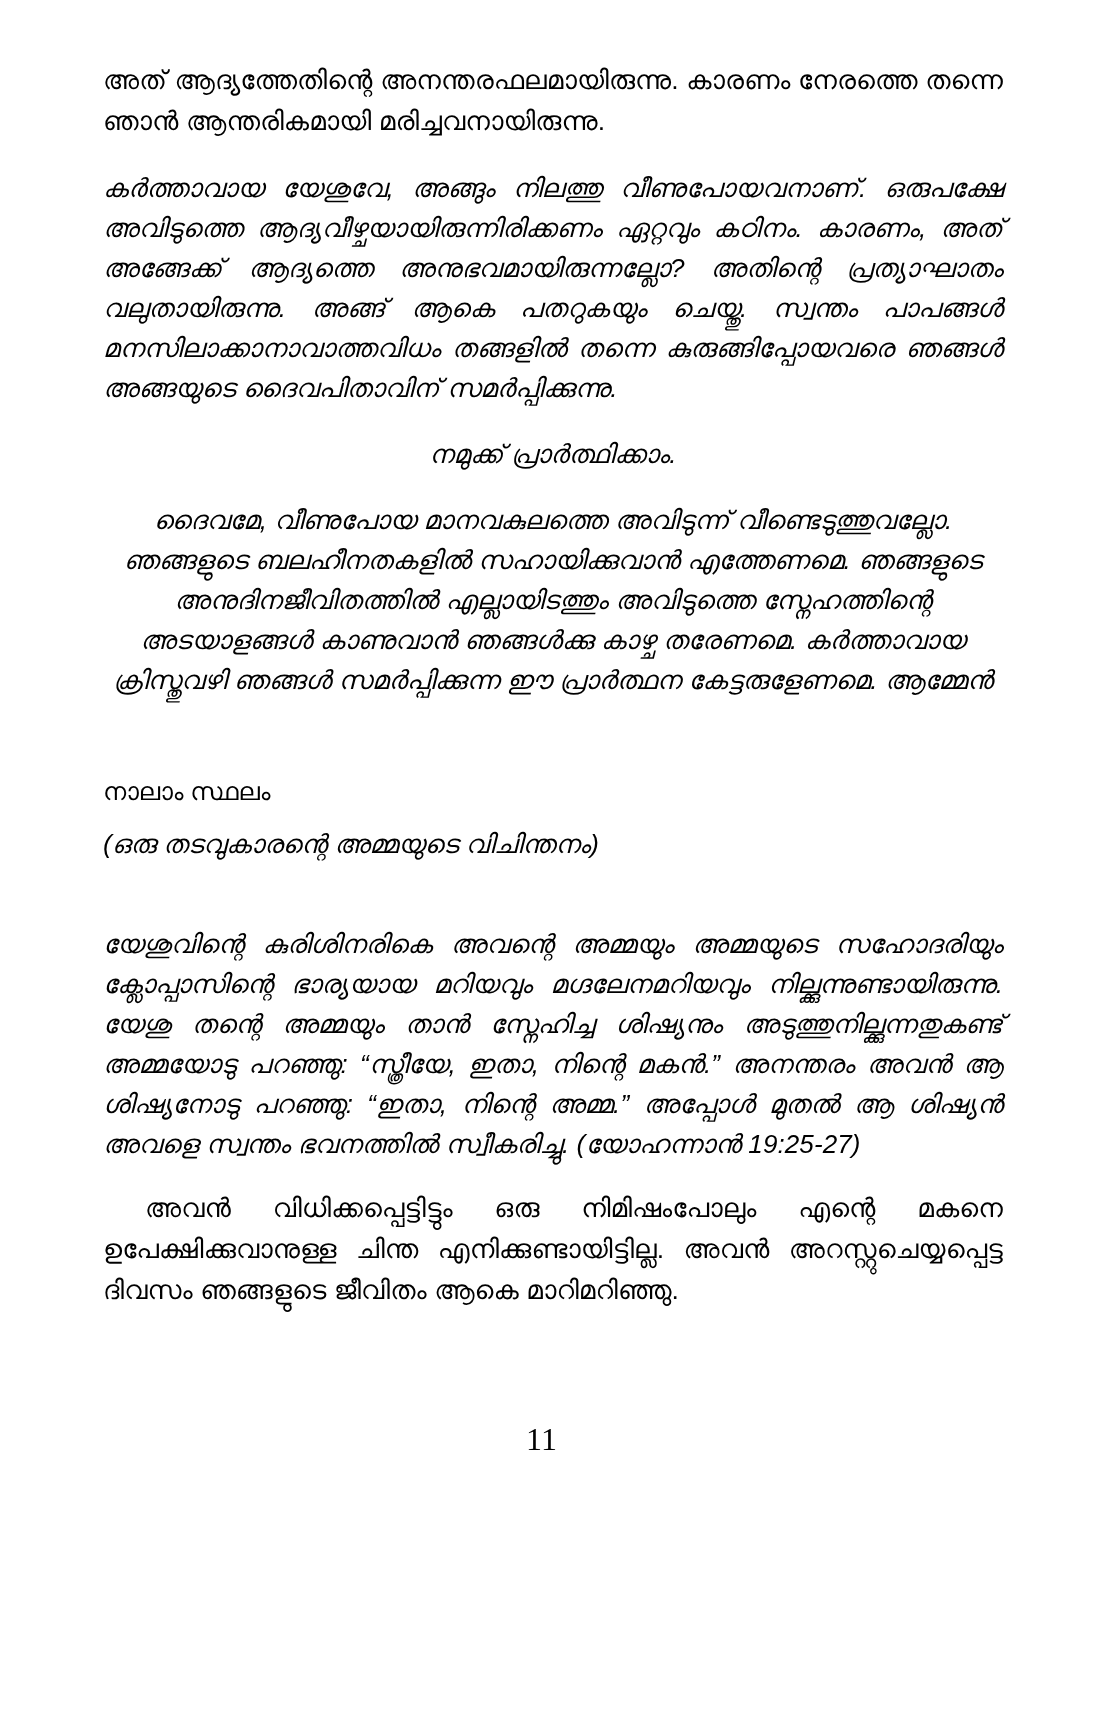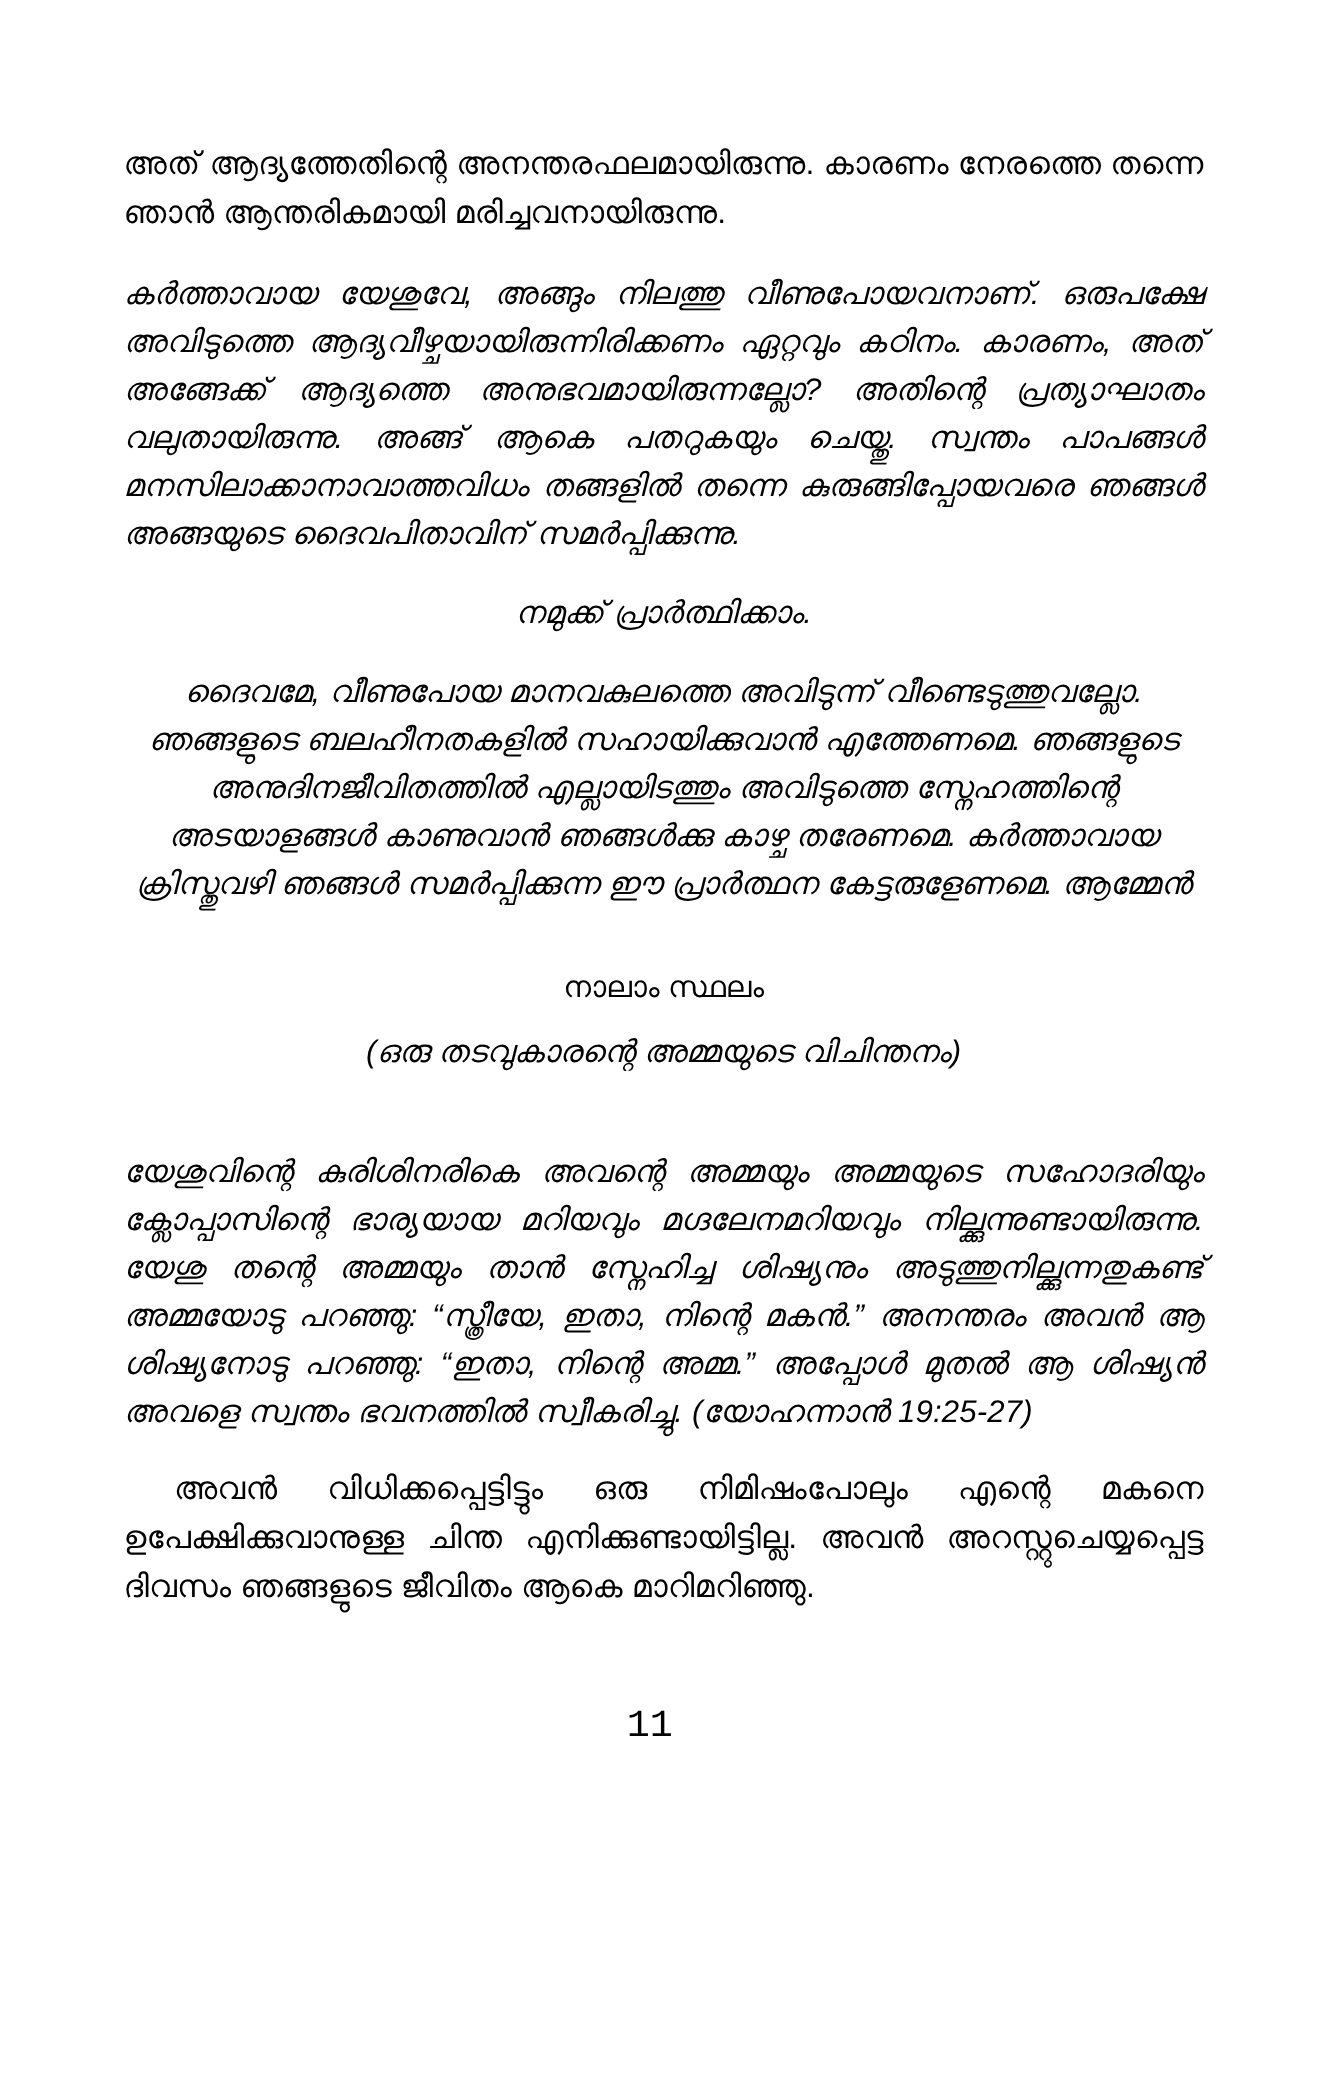--- a/index.html
+++ b/index.html
@@ -16,21 +16,21 @@
     overflow: hidden;
   }
 
   .page {
     position: absolute;
     left: 0;
     top: 0;
     width: 1083px;
     height: 1733px;
     box-sizing: border-box;
-    padding: 116px 100px 0 103px;
+    padding: 60px 100px 0 103px;
   }
 
   .content {
     width: 900px;
   }
 
   
   .para {
     font-size: 27px;
     line-height: 42px;
@@ -58,22 +58,21 @@
   .para.left { text-align: center; }
 
   
   #intro-paragraph { margin-bottom: 26px; }
   #reflection-paragraph { margin-bottom: 26px; }
   #invitation-paragraph { margin-bottom: 26px; }
   #prayer-paragraph { margin-bottom: 0; }
 
   
   .station-block {
-    margin-top: 50px;
-    text-align: center;
+    margin-top: 74px;
   }
   .station-label {
     font-family: "Liberation Sans", "DejaVu Sans", sans-serif;
     font-size: 25px;
     line-height: 34px;
     margin: 0 0 18px 0;
   }
   .station-title {
     font-family: "Liberation Sans", "DejaVu Sans", sans-serif;
     font-weight: bold;
@@ -94,21 +93,21 @@
 
   #scripture-paragraph { margin-bottom: 24px; }
 
   
   .page-number {
     position: absolute;
     left: 0;
     right: 0;
     top: 1420px;
     text-align: center;
-    font-family: Liberation Mono, monospace;
+    font-family: Liberation Serif, serif;
     font-size: 32px;
     line-height: 38px;
   }
 </style>
 </head>
 <body>
 
 <div class="page">
   <div class="content">
 

